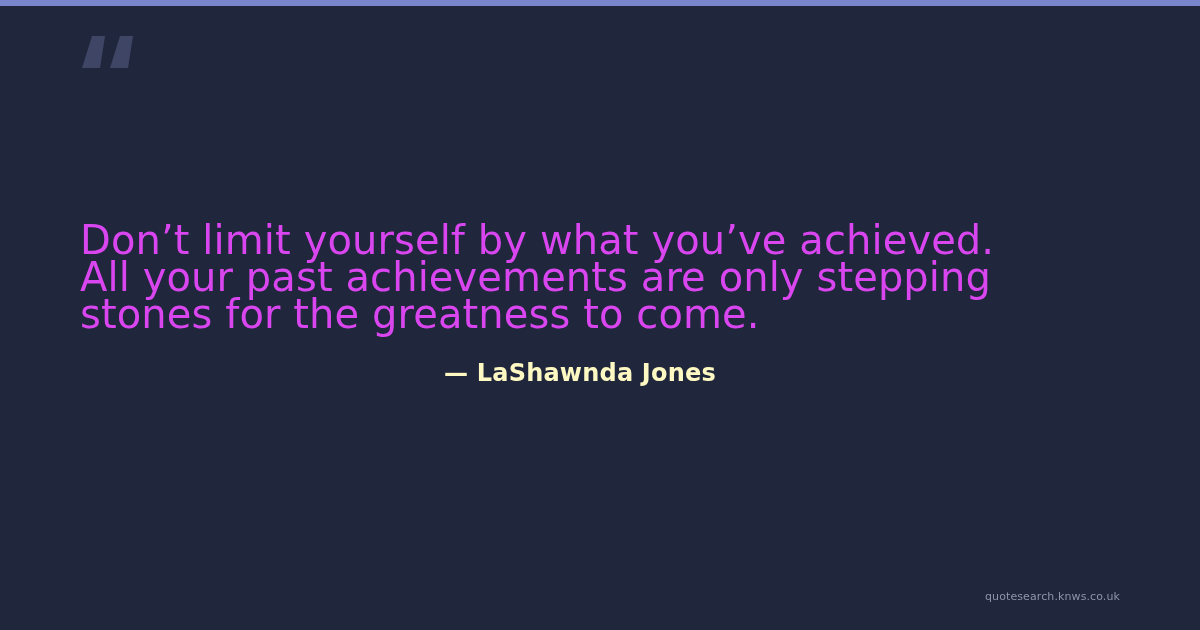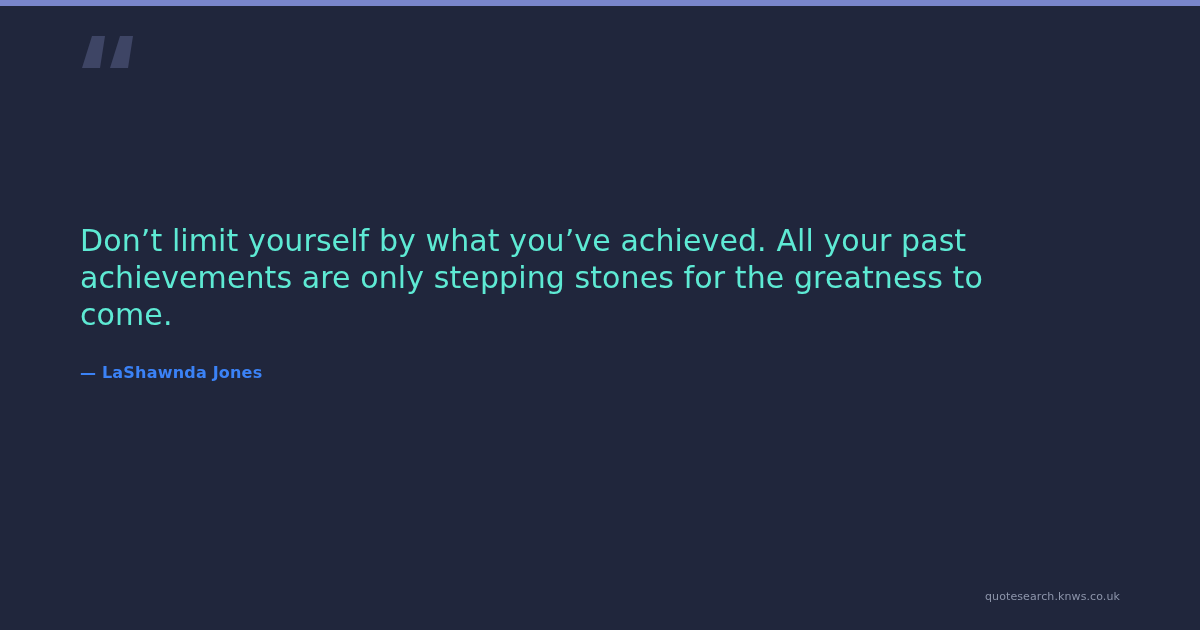--- a/index.html
+++ b/index.html
@@ -55,40 +55,41 @@
   .content {
     position: absolute;
     left: 80px;
     top: 222px;
     width: 1000px;
   }
 
   .quote-text {
     margin: 0;
     padding: 0;
-    color: #5eead4;
+    color: #d946ef;
     font-family: "DejaVu Sans", "Liberation Sans", sans-serif;
-    font-size: 30px;
+    font-size: 40px;
     font-weight: 400;
     line-height: 37px;
     letter-spacing: 0.1px;
     max-width: 960px;
   }
 
   .attribution {
     margin: 0;
     padding: 0;
     margin-top: 26px;
-    color: #3b82f6;
+    color: #fef9c3;
     font-family: "DejaVu Sans", "Liberation Sans", sans-serif;
-    font-size: 16px;
+    font-size: 24px;
     font-weight: 700;
     line-height: 28px;
     letter-spacing: 0.2px;
     white-space: nowrap;
+    text-align: center;
   }
 
   
   .footer {
     position: absolute;
     right: 80px;
     bottom: 24px;
     text-align: right;
   }
 

